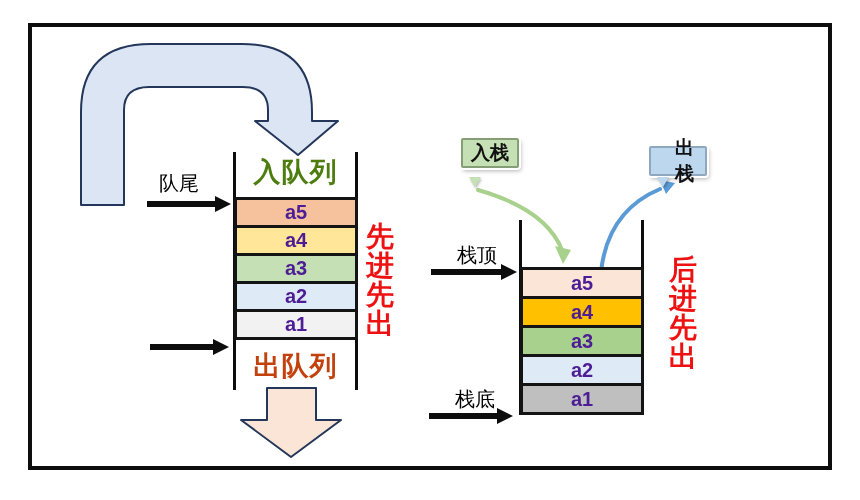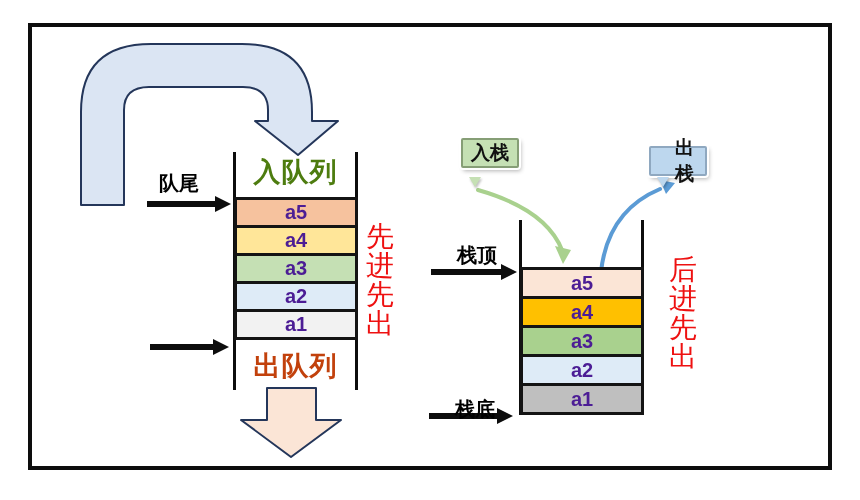--- a/index.html
+++ b/index.html
@@ -23,25 +23,25 @@
   .cells { position:absolute; width:124px; }
   .cell {
     box-sizing:border-box; width:124px; border:3px solid #141414;
     text-align:center; font-size:20px; font-weight:bold; color:#4c1d95;
     display:flex; align-items:center; justify-content:center;
   }
   .q-cell { height:31px; }
   .s-cell { height:32px; }
   .cell + .cell { margin-top:-3px; }
   .side-label {
-    position:absolute; text-align:center; font-size:20px; font-weight:bold; color:#000;
+    position:absolute; text-align:center; font-size:20px; font-weight:normal; color:#000;
   }
   .principle {
     position:absolute; width:32px; font-size:28px; line-height:29px;
-    font-weight:normal; text-align:center; word-break:break-all;
+    font-weight:bold; text-align:center; word-break:break-all;
   }
   .callout {
     position:absolute; width:58px; height:30px; box-sizing:border-box;
     display:flex; align-items:center; justify-content:center;
     font-size:19px; font-weight:bold; color:#111; border-radius:2px;
     box-shadow:0 0 0 2px #FFFFFF, 2px 3px 4px rgba(0,0,0,0.30);
   }
   .callout.push { border:2px solid #869E76; }
   .callout.pop  { border:2px solid #8FA8C0; }
   .callout-tail {
@@ -112,21 +112,21 @@
 
   <div class="cells" style="left:520px; top:267px;">
     <div class="cell s-cell" style="background: rgb(251, 229, 214);">a5</div>
     <div class="cell s-cell" style="background: rgb(255, 192, 0);">a4</div>
     <div class="cell s-cell" style="background: rgb(169, 209, 142);">a3</div>
     <div class="cell s-cell" style="background: rgb(222, 235, 247);">a2</div>
     <div class="cell s-cell" style="background: rgb(191, 191, 191);">a1</div>
   </div>
 
   <div class="side-label" style="left:446px; top:242px; width:62px;">栈顶</div>
-  <div class="side-label" style="left:444px; top:396px; width:62px;">栈底</div>
+  <div class="side-label" style="left:444px; top:386px; width:62px;">栈底</div>
 
   <div class="callout push" style="left: 461px; top: 138px; background: rgb(197, 224, 180);">入栈</div>
   <div class="callout-tail" style="left:469px; top:177px;"></div>
 
   <div class="callout pop" style="left: 649px; top: 146px; background: rgb(189, 215, 238); padding-left: 24px;">出栈</div>
   <div class="callout-tail pop" style="left:657px; top:177px;"></div>
 
   <div class="principle" style="left: 667px; top: 255px; color: rgb(238, 17, 17);">后进先出</div>
 
 </div>

